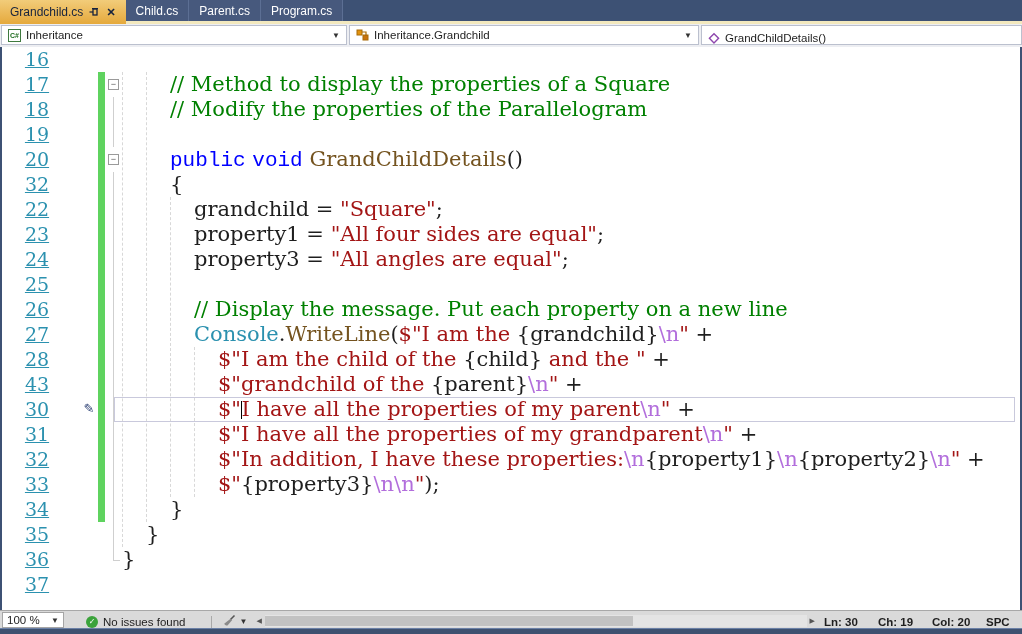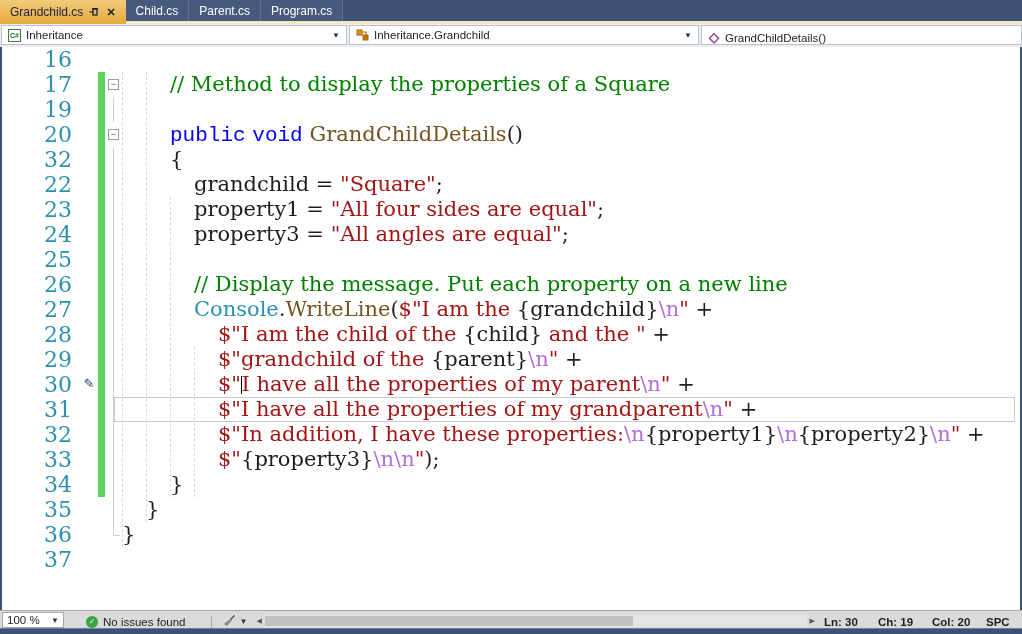--- a/index.html
+++ b/index.html
@@ -26,22 +26,22 @@
             font-weight:bold; display:flex; align-items:center; justify-content:center; background:#fff; flex:none; }
   .clsicon, .mthicon { flex:none; display:block; }
 
   
   .editor { flex:none; height:563px; background:#FFFFFF; position:relative; overflow:hidden;
             border-left:2px solid #3D5174; border-right:2px solid #3D5174; }
   .rows { position:relative; }
   .guide { position:absolute; width:0; border-left:1px dashed #D8D8D8; z-index:0; }
   .curline { position:absolute; left:112px; right:5px; height:25px; border:1px solid #C9C9DC; z-index:1; }
   .row { display:flex; height:25px; position:relative; z-index:2; }
-  .num { width:78px; flex:none; text-align:right; padding-right:8px; color:#2B91AF;
-         font-family:"DejaVu Serif", serif; font-size:22px; line-height:25px; }
+  .num { width:78px; flex:none; text-align:center; padding-right:8px; color:#2B91AF;
+         font-family:"DejaVu Serif", serif; font-size:19px; line-height:25px;text-decoration:underline; }
   .glyph { width:18px; flex:none; text-align:center; }
   .glyph .pencil { font-size:13px; color:#2B3F73; line-height:23px; }
   .chg { width:7px; flex:none; }
   .chg.on { background:#5FD35F; }
   .outline { width:17px; flex:none; position:relative; }
   .foldbox { width:11px; height:11px; border:1px solid #9A9A9A; background:#fff; color:#555;
              font-size:9px; line-height:9px; text-align:center; margin:7px 0 0 3px; }
   .outline.line::before { content:''; position:absolute; left:8px; top:0; width:1px; height:25px; background:#CFCFCF; }
   .outline.corner::before { content:''; position:absolute; left:8px; top:0; width:6px; height:13px;
                             border-left:1px solid #CFCFCF; border-bottom:1px solid #CFCFCF; }
@@ -144,20 +144,27 @@
         <div class="row">
           <div class="num">17</div>
           <div class="glyph"></div>
           <div class="chg on"></div>
           <div class="outline ">
             <div class="foldbox">−</div>
           </div>
           <div class="code" style="padding-left: 48px;"><span class="cm">// Method to display the properties of a Square</span></div>
         </div>
         <div class="row">
+          <div class="num">18</div>
+          <div class="glyph"></div>
+          <div class="chg on"></div>
+          <div class="outline line"></div>
+          <div class="code" style="padding-left: 48px;"><span class="cm">// Modify the properties of the Parallelogram</span></div>
+        </div>
+        <div class="row">
           <div class="num">19</div>
           <div class="glyph"></div>
           <div class="chg on"></div>
           <div class="outline line"></div>
         </div>
         <div class="row">
           <div class="num">20</div>
           <div class="glyph"></div>
           <div class="chg on"></div>
           <div class="outline ">
@@ -215,21 +222,21 @@
           <div class="code" style="padding-left: 72px;"><span class="ty">Console</span><span class="pl">.</span><span class="mth">WriteLine</span><span class="pl">(</span><span class="str">$"I am the </span><span class="pl">{grandchild}</span><span class="esc">\n</span><span class="str">"</span><span class="pl"> +</span></div>
         </div>
         <div class="row">
           <div class="num">28</div>
           <div class="glyph"></div>
           <div class="chg on"></div>
           <div class="outline line"></div>
           <div class="code" style="padding-left: 96px;"><span class="str">$"I am the child of the </span><span class="pl">{child}</span><span class="str"> and the "</span><span class="pl"> +</span></div>
         </div>
         <div class="row">
-          <div class="num">29</div>
+          <div class="num">43</div>
           <div class="glyph"></div>
           <div class="chg on"></div>
           <div class="outline line"></div>
           <div class="code" style="padding-left: 96px;"><span class="str">$"grandchild of the </span><span class="pl">{parent}</span><span class="esc">\n</span><span class="str">"</span><span class="pl"> +</span></div>
         </div>
         <div class="row">
           <div class="num">30</div>
           <div class="glyph"><span class="pencil">✎</span></div>
           <div class="chg on"></div>
           <div class="outline line"></div>

